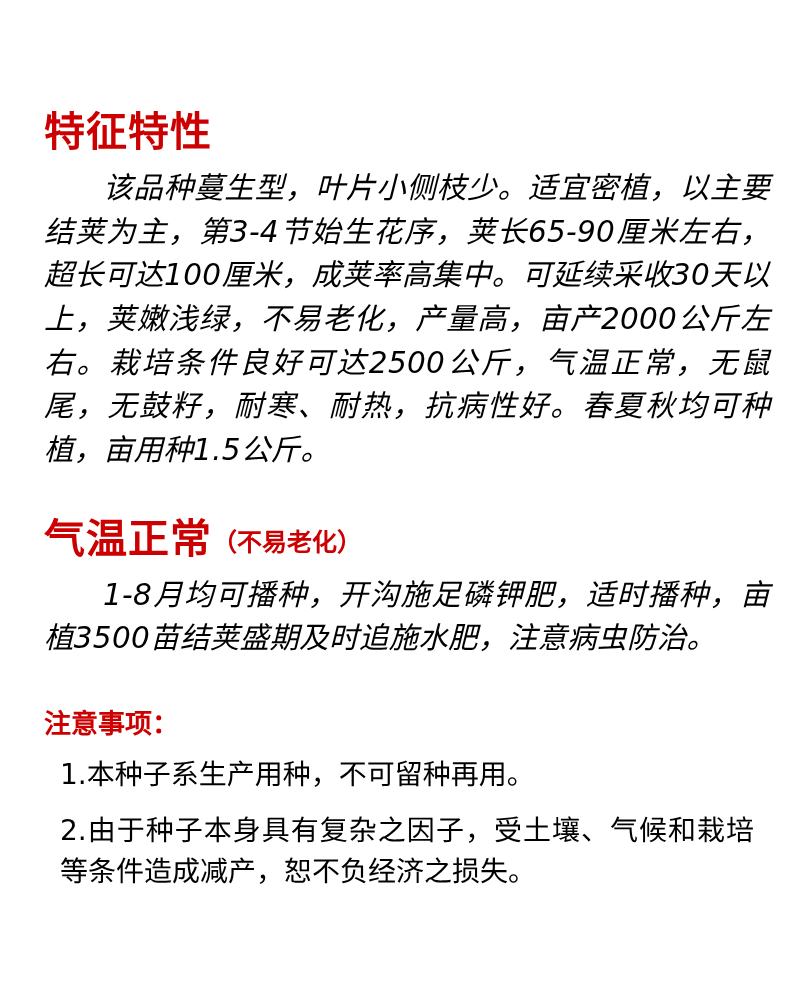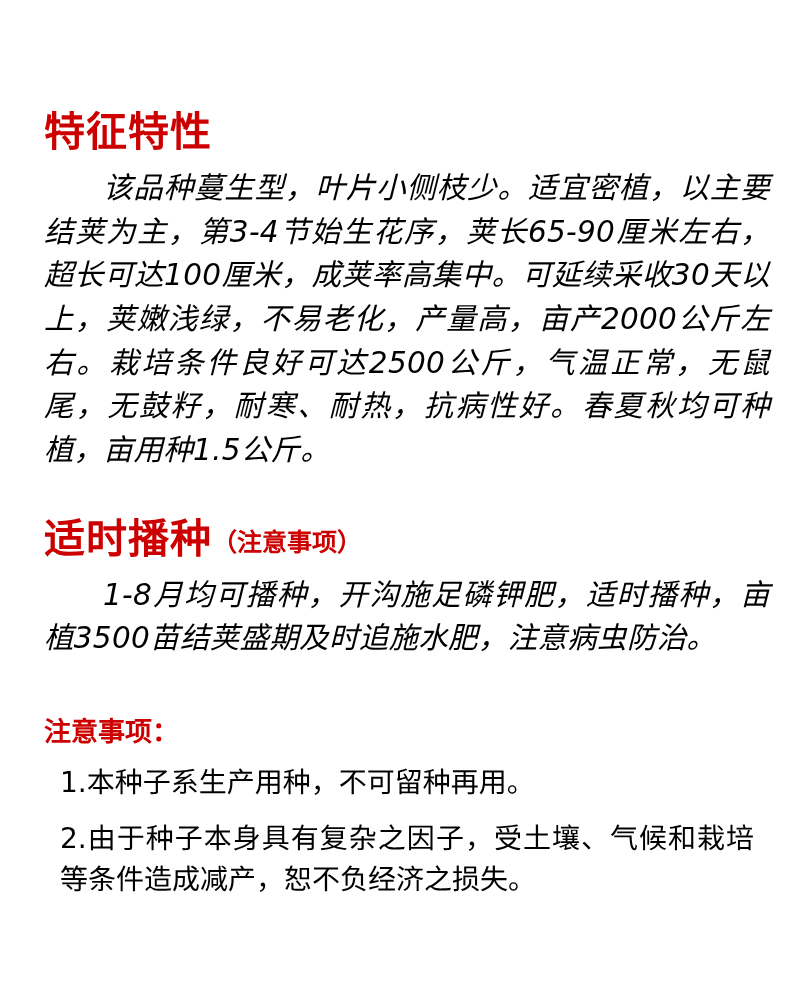--- a/index.html
+++ b/index.html
@@ -55,21 +55,21 @@
     height: 46px;
   }
   .gap-med {
     height: 40px;
   }
   .heading-note {
     color: #cc0000;
     font-weight: bold;
     font-size: 27px;
     line-height: 1.1;
-    margin: 16px 0 6px 0;
+    margin: 8px 0 6px 0;
   }
   .note-line {
     font-size: 28px;
     line-height: 1.45;
     color: #000000;
     margin: 16px;
     text-align: justify;
   }
 </style>
 </head>
@@ -78,21 +78,21 @@
 <div class="page">
 
   <div class="section">
     <h1 class="heading">特征特性</h1>
     <p class="body-text indent">该品种蔓生型，叶片小侧枝少。适宜密植，以主要结荚为主，第3-4节始生花序，荚长65-90厘米左右，超长可达100厘米，成荚率高集中。可延续采收30天以上，荚嫩浅绿，不易老化，产量高，亩产2000公斤左右。栽培条件良好可达2500公斤，气温正常，无鼠尾，无鼓籽，耐寒、耐热，抗病性好。春夏秋均可种植，亩用种1.5公斤。</p>
   </div>
 
   <div class="gap-large"></div>
 
   <div class="section">
-    <h1 class="heading"><span>适时播种</span><span class="sub">（注意事项）</span></h1>
+    <h1 class="heading"><span>气温正常</span><span class="sub">（不易老化）</span></h1>
     <p class="body-text indent">1-8月均可播种，开沟施足磷钾肥，适时播种，亩植3500苗结荚盛期及时追施水肥，注意病虫防治。</p>
   </div>
 
   <div class="gap-med"></div>
 
   <div class="section">
     <h2 class="heading-note">注意事项：</h2>
     <p class="note-line">1.本种子系生产用种，不可留种再用。</p>
     <p class="note-line">2.由于种子本身具有复杂之因子，受土壤、气候和栽培等条件造成减产，恕不负经济之损失。</p>
   </div>

